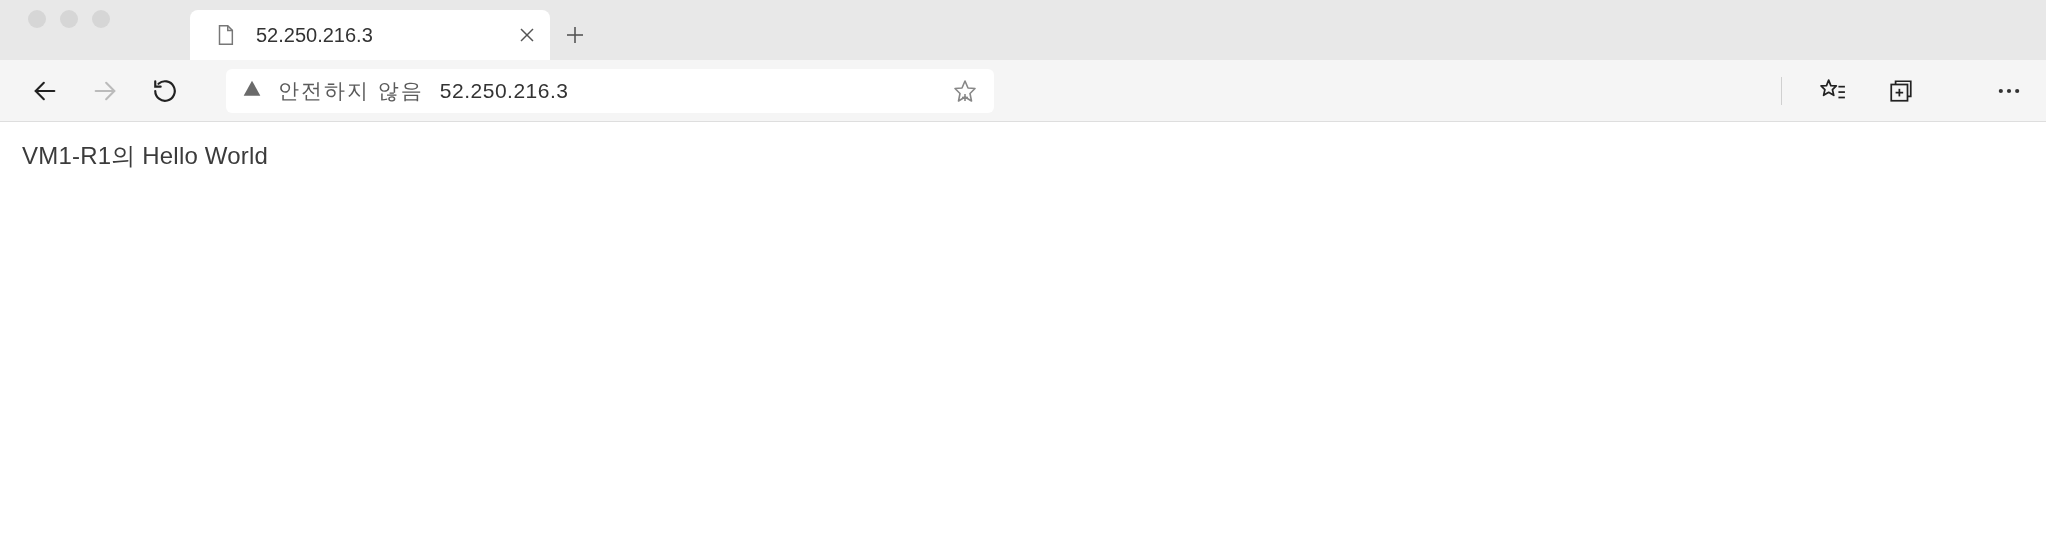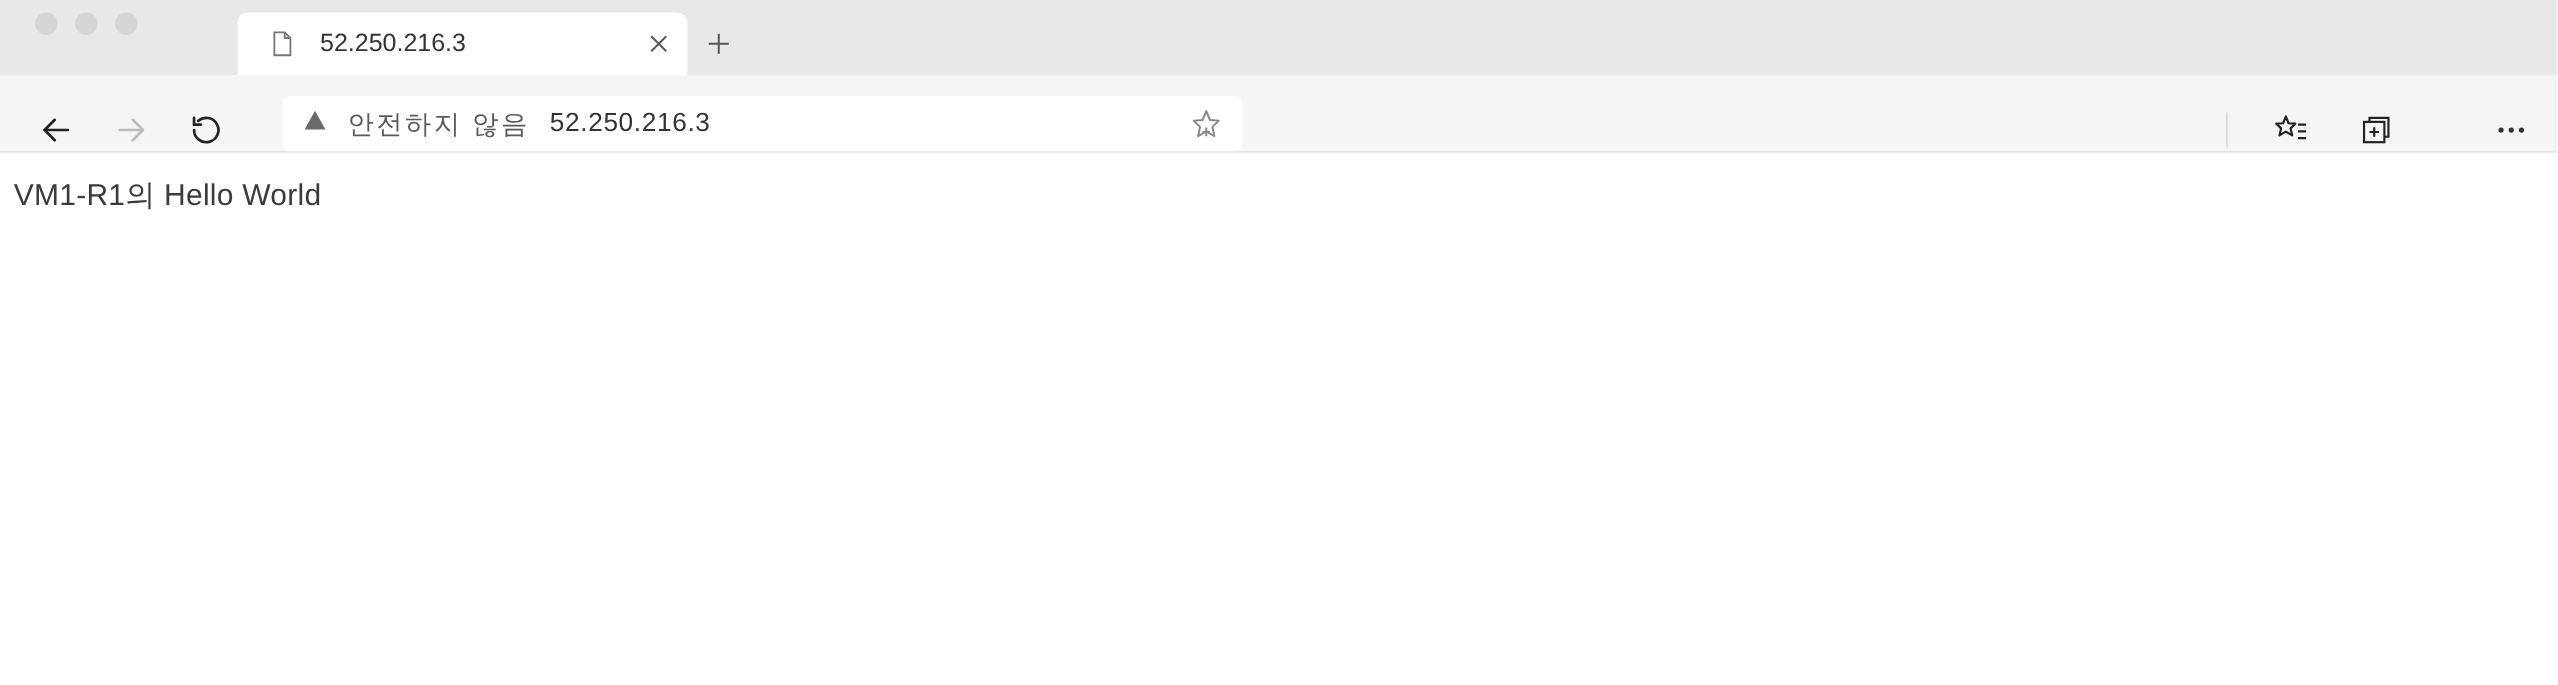--- a/index.html
+++ b/index.html
@@ -67,21 +67,21 @@
       width: 50px;
       height: 50px;
       color: #555;
     }
 
     .toolbar {
       height: 62px;
       background: #f5f5f5;
       border-bottom: 1px solid #dedede;
       display: flex;
-      align-items: flex-end;
+      align-items: center;
       padding: 0 20px 0 28px;
       gap: 24px;
     }
 
     .nav-buttons {
       display: flex;
       align-items: center;
       gap: 26px;
     }
     .icon-btn {
@@ -129,21 +129,21 @@
       align-items: center;
       gap: 34px;
     }
     .vsep {
       width: 1px;
       height: 28px;
       background: #d0d0d0;
     }
 
     .content {
-      padding: 18px 11px;
+      padding: 18px 22px;
       font-size: 24px;
       color: #3b3b3b;
     }
     .content-text {
       letter-spacing: 0.2px;
     }
   </style>
 </head>
 <body>
 

